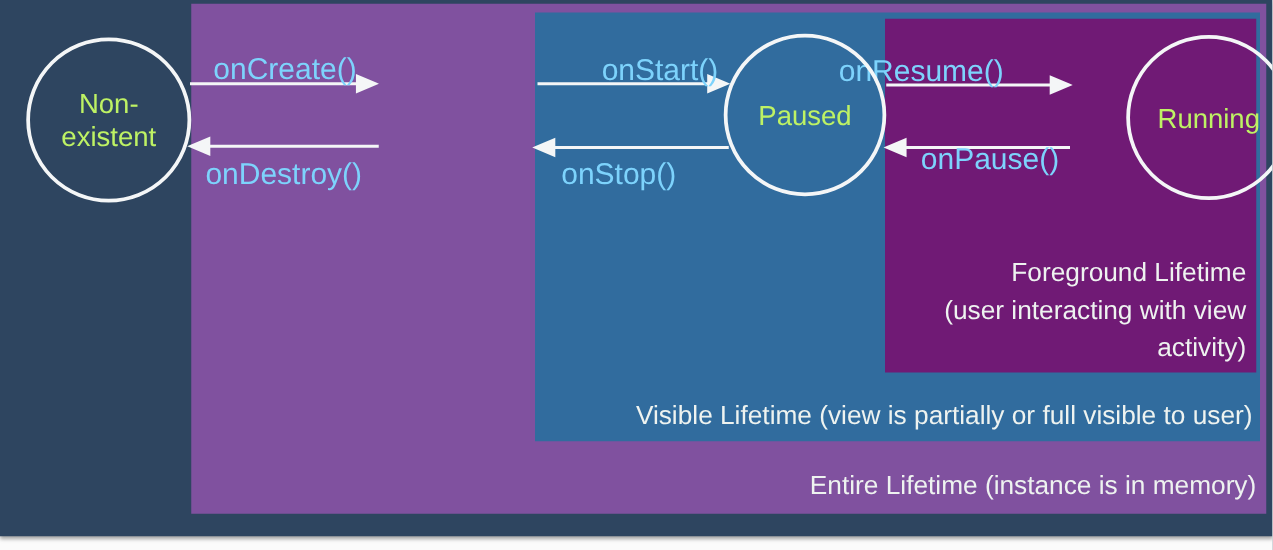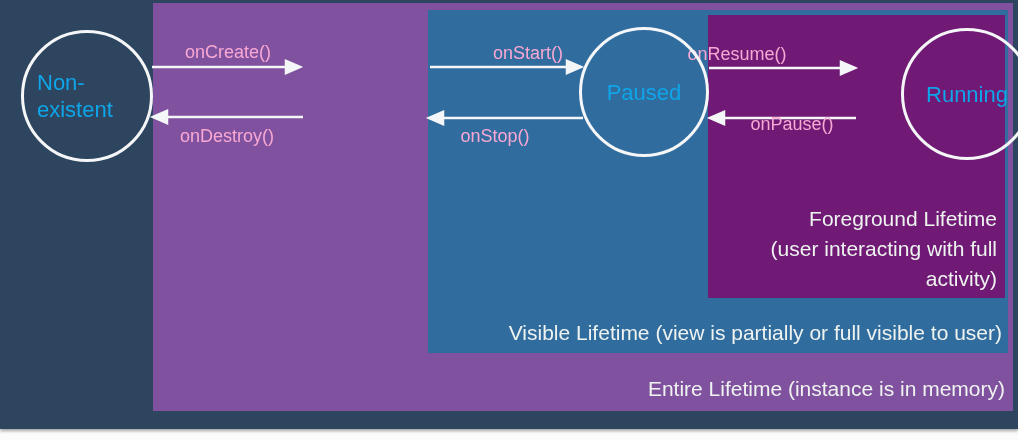--- a/index.html
+++ b/index.html
@@ -55,38 +55,38 @@
 
   .arrow-layer {
     position: absolute;
     left: 0; top: 0;
     width: 1018px; height: 429px;
     pointer-events: none;
   }
   .transition-label {
     position: absolute;
     transform: translateX(-50%);
-    font-size: 18px;
-    color: #f9a8d4;
+    font-size: 24px;
+    color: #7dd3fc;
     white-space: nowrap;
   }
   .state-circle {
     position: absolute;
     border: 3px solid #f4f6f7;
     border-radius: 50%;
     background: transparent;
     display: flex;
     align-items: center;
     justify-content: center;
     box-sizing: border-box;
   }
   .state-label {
     font-size: 22px;
-    color: #0ea5e9;
-    text-align: left;
+    color: #bef264;
+    text-align: center;
     line-height: 27px;
   }
   .circle-nonexistent { left: 21px;  top: 30px; width: 132px; height: 132px; }
   .circle-nonexistent .state-label { width: 100px; }
   .circle-stopped     { left: 300px; top: 27px; width: 130px; height: 130px; }
   .circle-paused      { left: 579px; top: 27px; width: 130px; height: 130px; }
   .circle-running     { left: 901px; top: 28px; width: 132px; height: 132px; }
 </style>
 </head>
 <body>
@@ -102,21 +102,21 @@
 
     <div class="region region-visible">
       <div class="region-label">
         <span>Visible Lifetime (view is partially or full visible to user)</span>
       </div>
     </div>
 
     <div class="region region-foreground">
       <div class="region-label">
         <span>Foreground Lifetime</span>
-        <span>(user interacting with full</span>
+        <span>(user interacting with view</span>
         <span>activity)</span>
       </div>
     </div>
 
     <svg class="arrow-layer" width="1018" height="429" viewBox="0 0 1018 429">
       <g stroke="#f4f6f7" stroke-width="2.5" fill="#f4f6f7">
 
         <line x1="152" y1="67" x2="288" y2="67"></line>
         <polygon points="300,67 286,61 286,73"></polygon>
 

